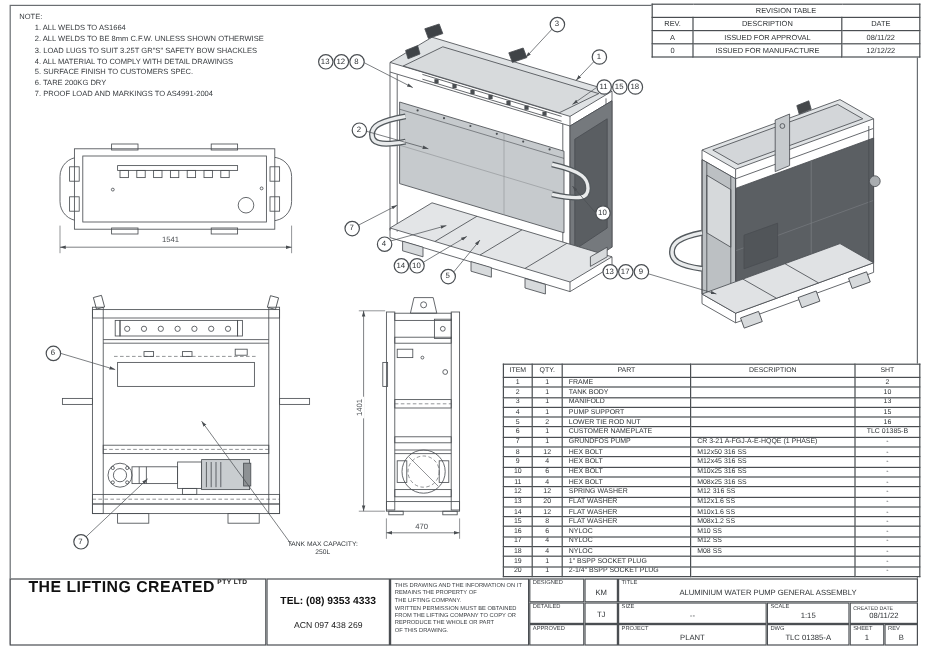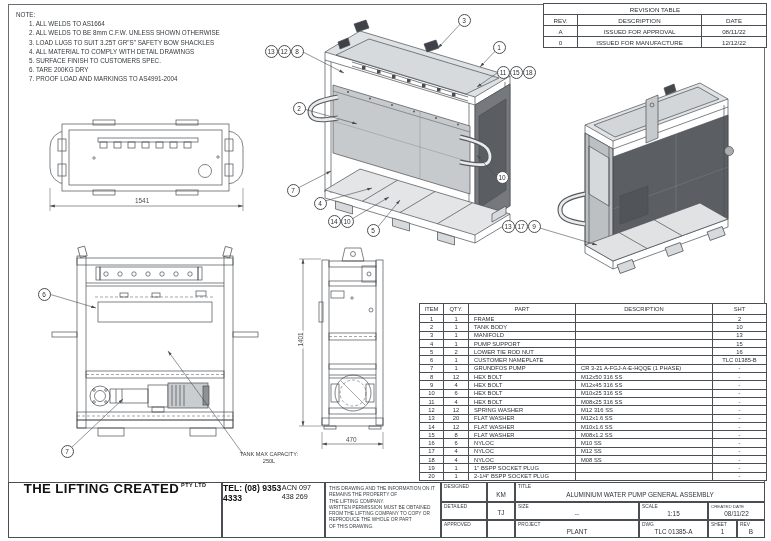--- a/index.html
+++ b/index.html
@@ -30,21 +30,21 @@
   .tanknote{position:absolute;left:238px;top:451px;width:62px;text-align:center;font-size:5.6px;line-height:7px;color:#35393d;}
   
   .tblock{position:absolute;left:8px;top:482px;width:757px;height:56px;box-sizing:border-box;}
   .tb{position:absolute;border:0.7px solid #4a4e52;box-sizing:border-box;background:#fff;}
   .lbl{position:absolute;left:2px;top:1px;font-size:4.8px;color:#3a3e42;}
   .val{position:absolute;left:0;right:0;bottom:2px;text-align:center;font-size:6.4px;color:#2e3235;}
   .val-mid{bottom:auto;top:8px;}
   .tlc{font-size:42px;font-weight:bold;letter-spacing:2px;text-align:center;line-height:36px;margin-top:2px;color:#111;}
   .company{text-align:center;font-size:13.2px;font-weight:bold;letter-spacing:.4px;color:#111;margin-top:-2px;}
   .pty{font-size:5.5px;vertical-align:6px;margin-left:2px;font-weight:bold;}
-  .contact{display:flex;flex-direction:row;justify-content:space-evenly;height:100%;}
+  .contact{display:flex;flex-direction:column;justify-content:space-evenly;height:100%;text-align:center;}
   .tel{font-size:8.6px;font-weight:bold;color:#111;}
   .acn{font-size:7.2px;color:#222;}
   .discl{padding:3px 3px;font-size:4.8px;line-height:6.3px;color:#3a3e42;}
 </style>
 </head>
 <body>
 
 <div class="sheet">
   <div class="frame"></div>
 

